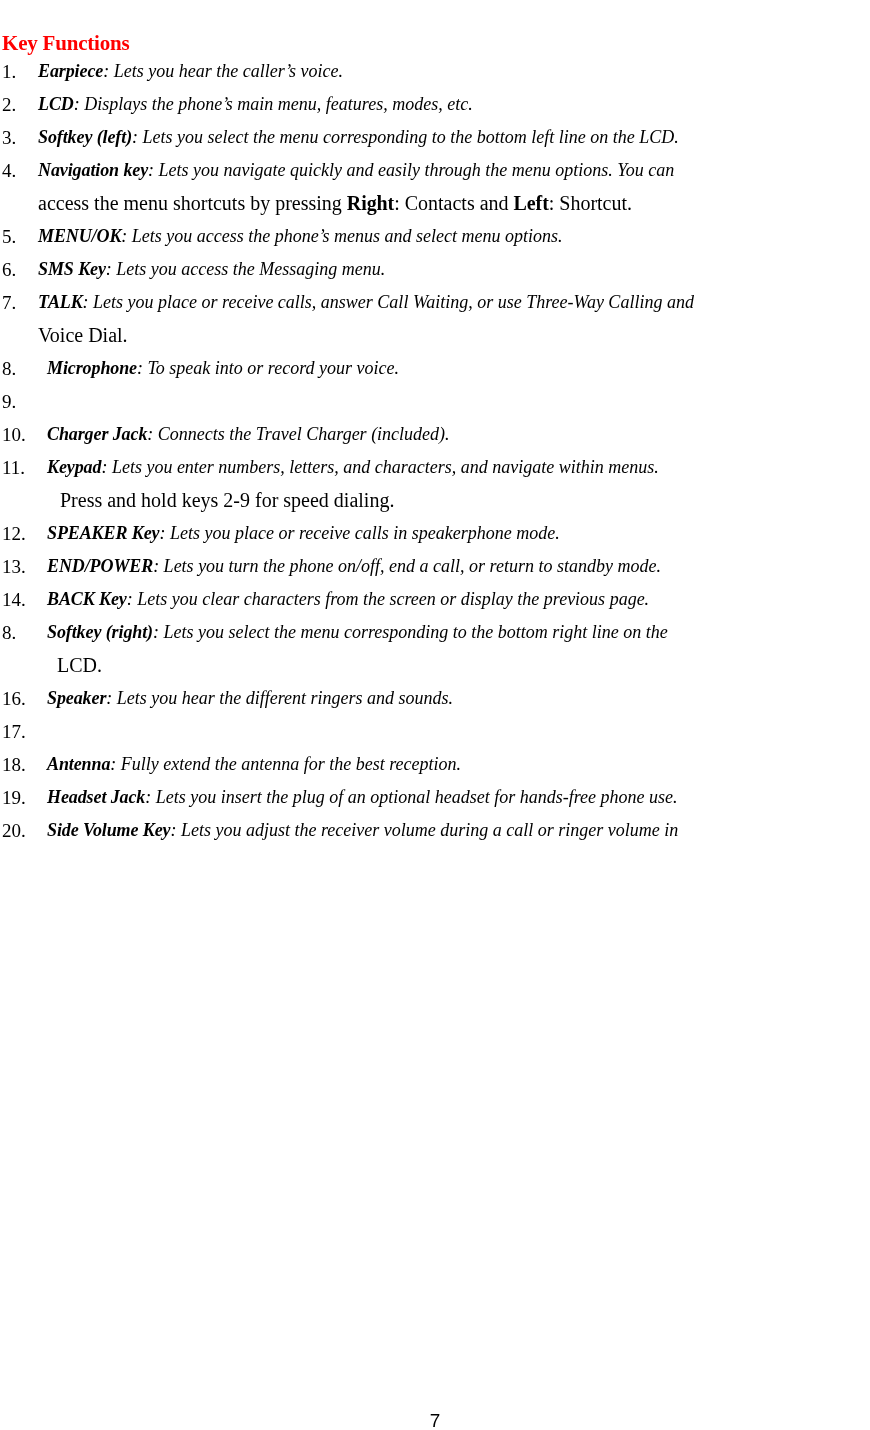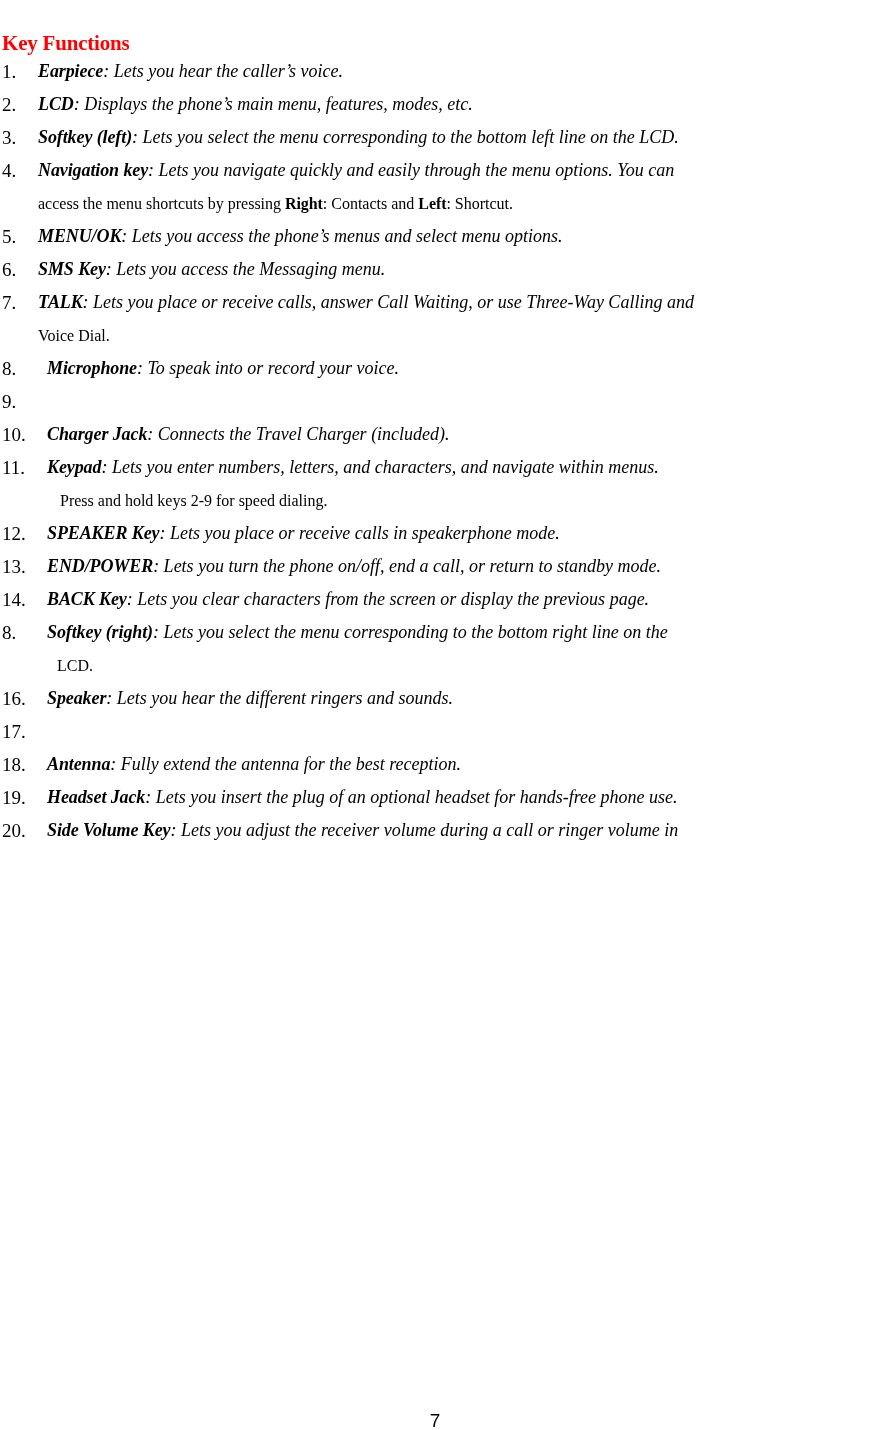--- a/index.html
+++ b/index.html
@@ -81,21 +81,21 @@
   .cont {
     position: relative;
     height: 33px;
     font-size: 19px;
     line-height: 33px;
     white-space: nowrap;
   }
   .cont span.cont-text {
     position: absolute;
     top: 0;
-    font-size: 16px;
+    font-size: 20px;
     line-height: 33px;
   }
   .cont-a span.cont-text { left: 38px; }
   .cont-b span.cont-text { left: 57px; }
   .cont-c span.cont-text { left: 60px; }
 
   b.lbl {
     font-weight: bold;
     letter-spacing: -0.1px;
   }

